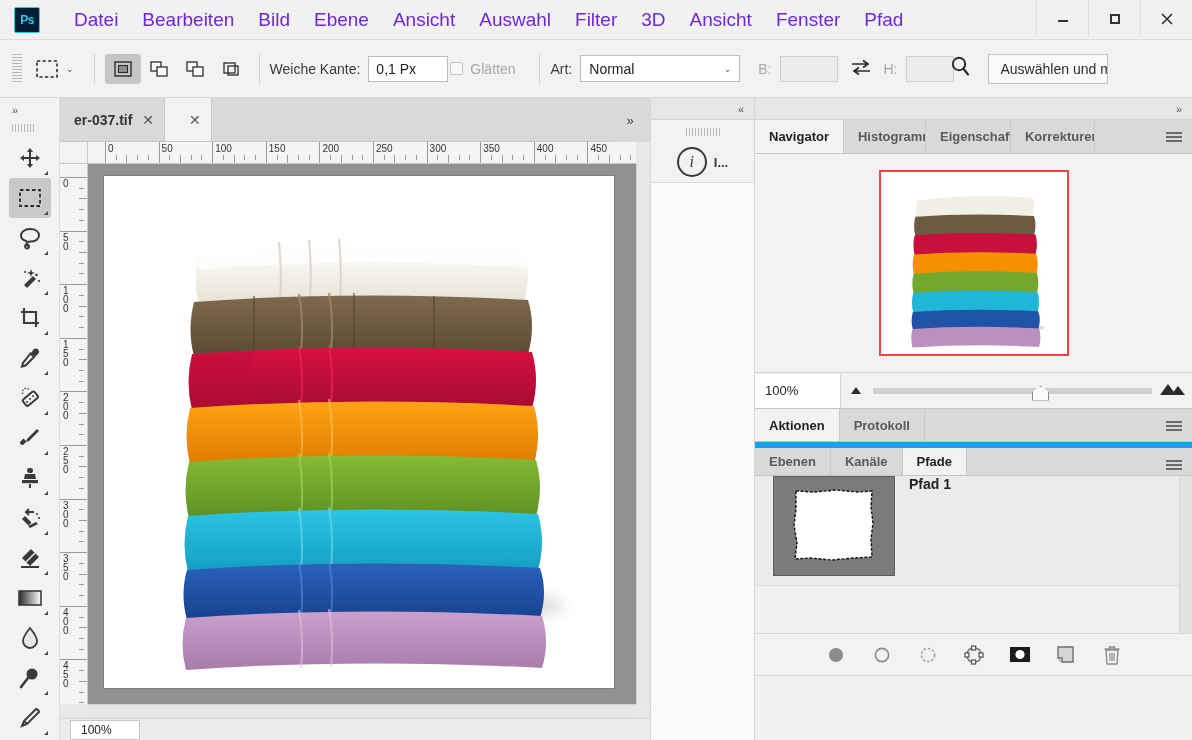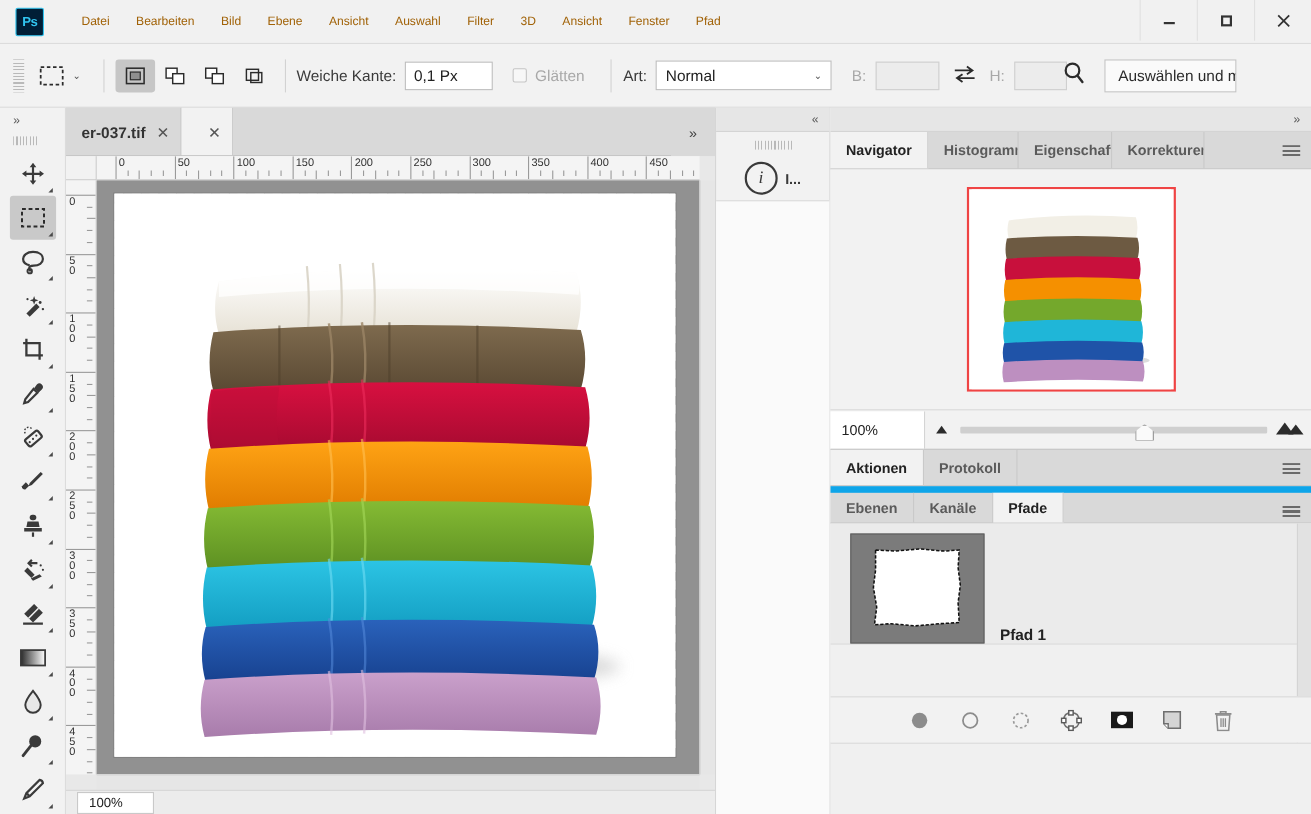--- a/index.html
+++ b/index.html
@@ -21,21 +21,21 @@
   }
   .ps-logo {
     width:26px; height:26px; margin-left:14px; background:#001e36;
     border:1px solid #31c5f0; border-radius:2px;
     color:#31c5f0; font-size:12px; font-weight:bold;
     display:flex; align-items:center; justify-content:center;
     letter-spacing:-0.5px;
   }
   .menu-items { display:flex; align-items:center; margin-left:22px; }
   .menu-item {
-    padding:4px 12px; font-size:11px; color:#a16207; cursor:default; white-space:nowrap;
+    padding:4px 12px; font-size:19px; color:#6d28d9; cursor:default; white-space:nowrap;
   }
   .winbtns { position:absolute; right:0; top:0; height:40px; display:flex; }
   .winbtn {
     width:52px; height:37px; display:flex; align-items:center; justify-content:center;
     border-left:1px solid #e0e0e0; font-size:14px; color:#333; background:#f1f1f1;
   }
   .winbtn:last-child { border-right:none; }
 
   
   .optionsbar {
@@ -237,21 +237,21 @@
   .ztrack { height:6px; background:#cfcfcf; border-radius:1px; width:100%; }
   .zhandle {
     position:absolute; left:57%; top:12px; width:17px; height:15px;
     background:#fafafa; border:1px solid #8a8a8a;
     clip-path: polygon(50% 0, 100% 45%, 100% 100%, 0 100%, 0 45%);
   }
 
   
   .paths-body { background:#f0f0f0; height:200px; position:relative; border-bottom:1px solid #d4d4d4; }
   .path-row {
-    display:flex; align-items:flex-end; height:110px; background:#ebebeb;
+    display:flex; align-items:flex-start; height:110px; background:#ebebeb;
     border-bottom:1px solid #dcdcdc; padding-left:18px; gap:14px;
   }
   .path-thumb { width:122px; height:100px; background:#7b7b7b; border:1px solid #5f5f5f;
     display:flex; align-items:center; justify-content:center; }
   .path-name { font-size:14px; font-weight:bold; color:#222; }
   .panel-sb {
     position:absolute; right:0; top:0; width:13px; bottom:0; background:#e2e2e2;
     border-left:1px solid #d4d4d4;
   }
   .paths-footer {
@@ -332,21 +332,21 @@
       <svg width="22" height="22" viewBox="0 0 22 22">
           <rect x="4" y="5" width="11" height="10" fill="none" stroke="#2b2b2b" stroke-width="1.3"></rect>
           <rect x="8" y="8" width="10" height="9" fill="none" stroke="#2b2b2b" stroke-width="1.3"></rect>
         </svg>
     </div>
 
     <div class="vsep"></div>
     <div class="lbl">Weiche Kante:</div>
     <div class="txtfield" style="width:80px">0,1 Px</div>
 
-    <div style="display:flex;align-items:center;margin-left:18px;">
+    <div style="display:flex;align-items:center;margin-left:2px;">
       <div class="checkbox-sq"></div>
       <div class="lbl dim">Glätten</div>
     </div>
 
     <div class="vsep" style="margin-left:16px;"></div>
     <div class="lbl">Art:</div>
     <div class="selectbox" style="width:160px">
       <span>Normal</span>
       <span style="font-size:9px;color:#555;">⌄</span>
     </div>

